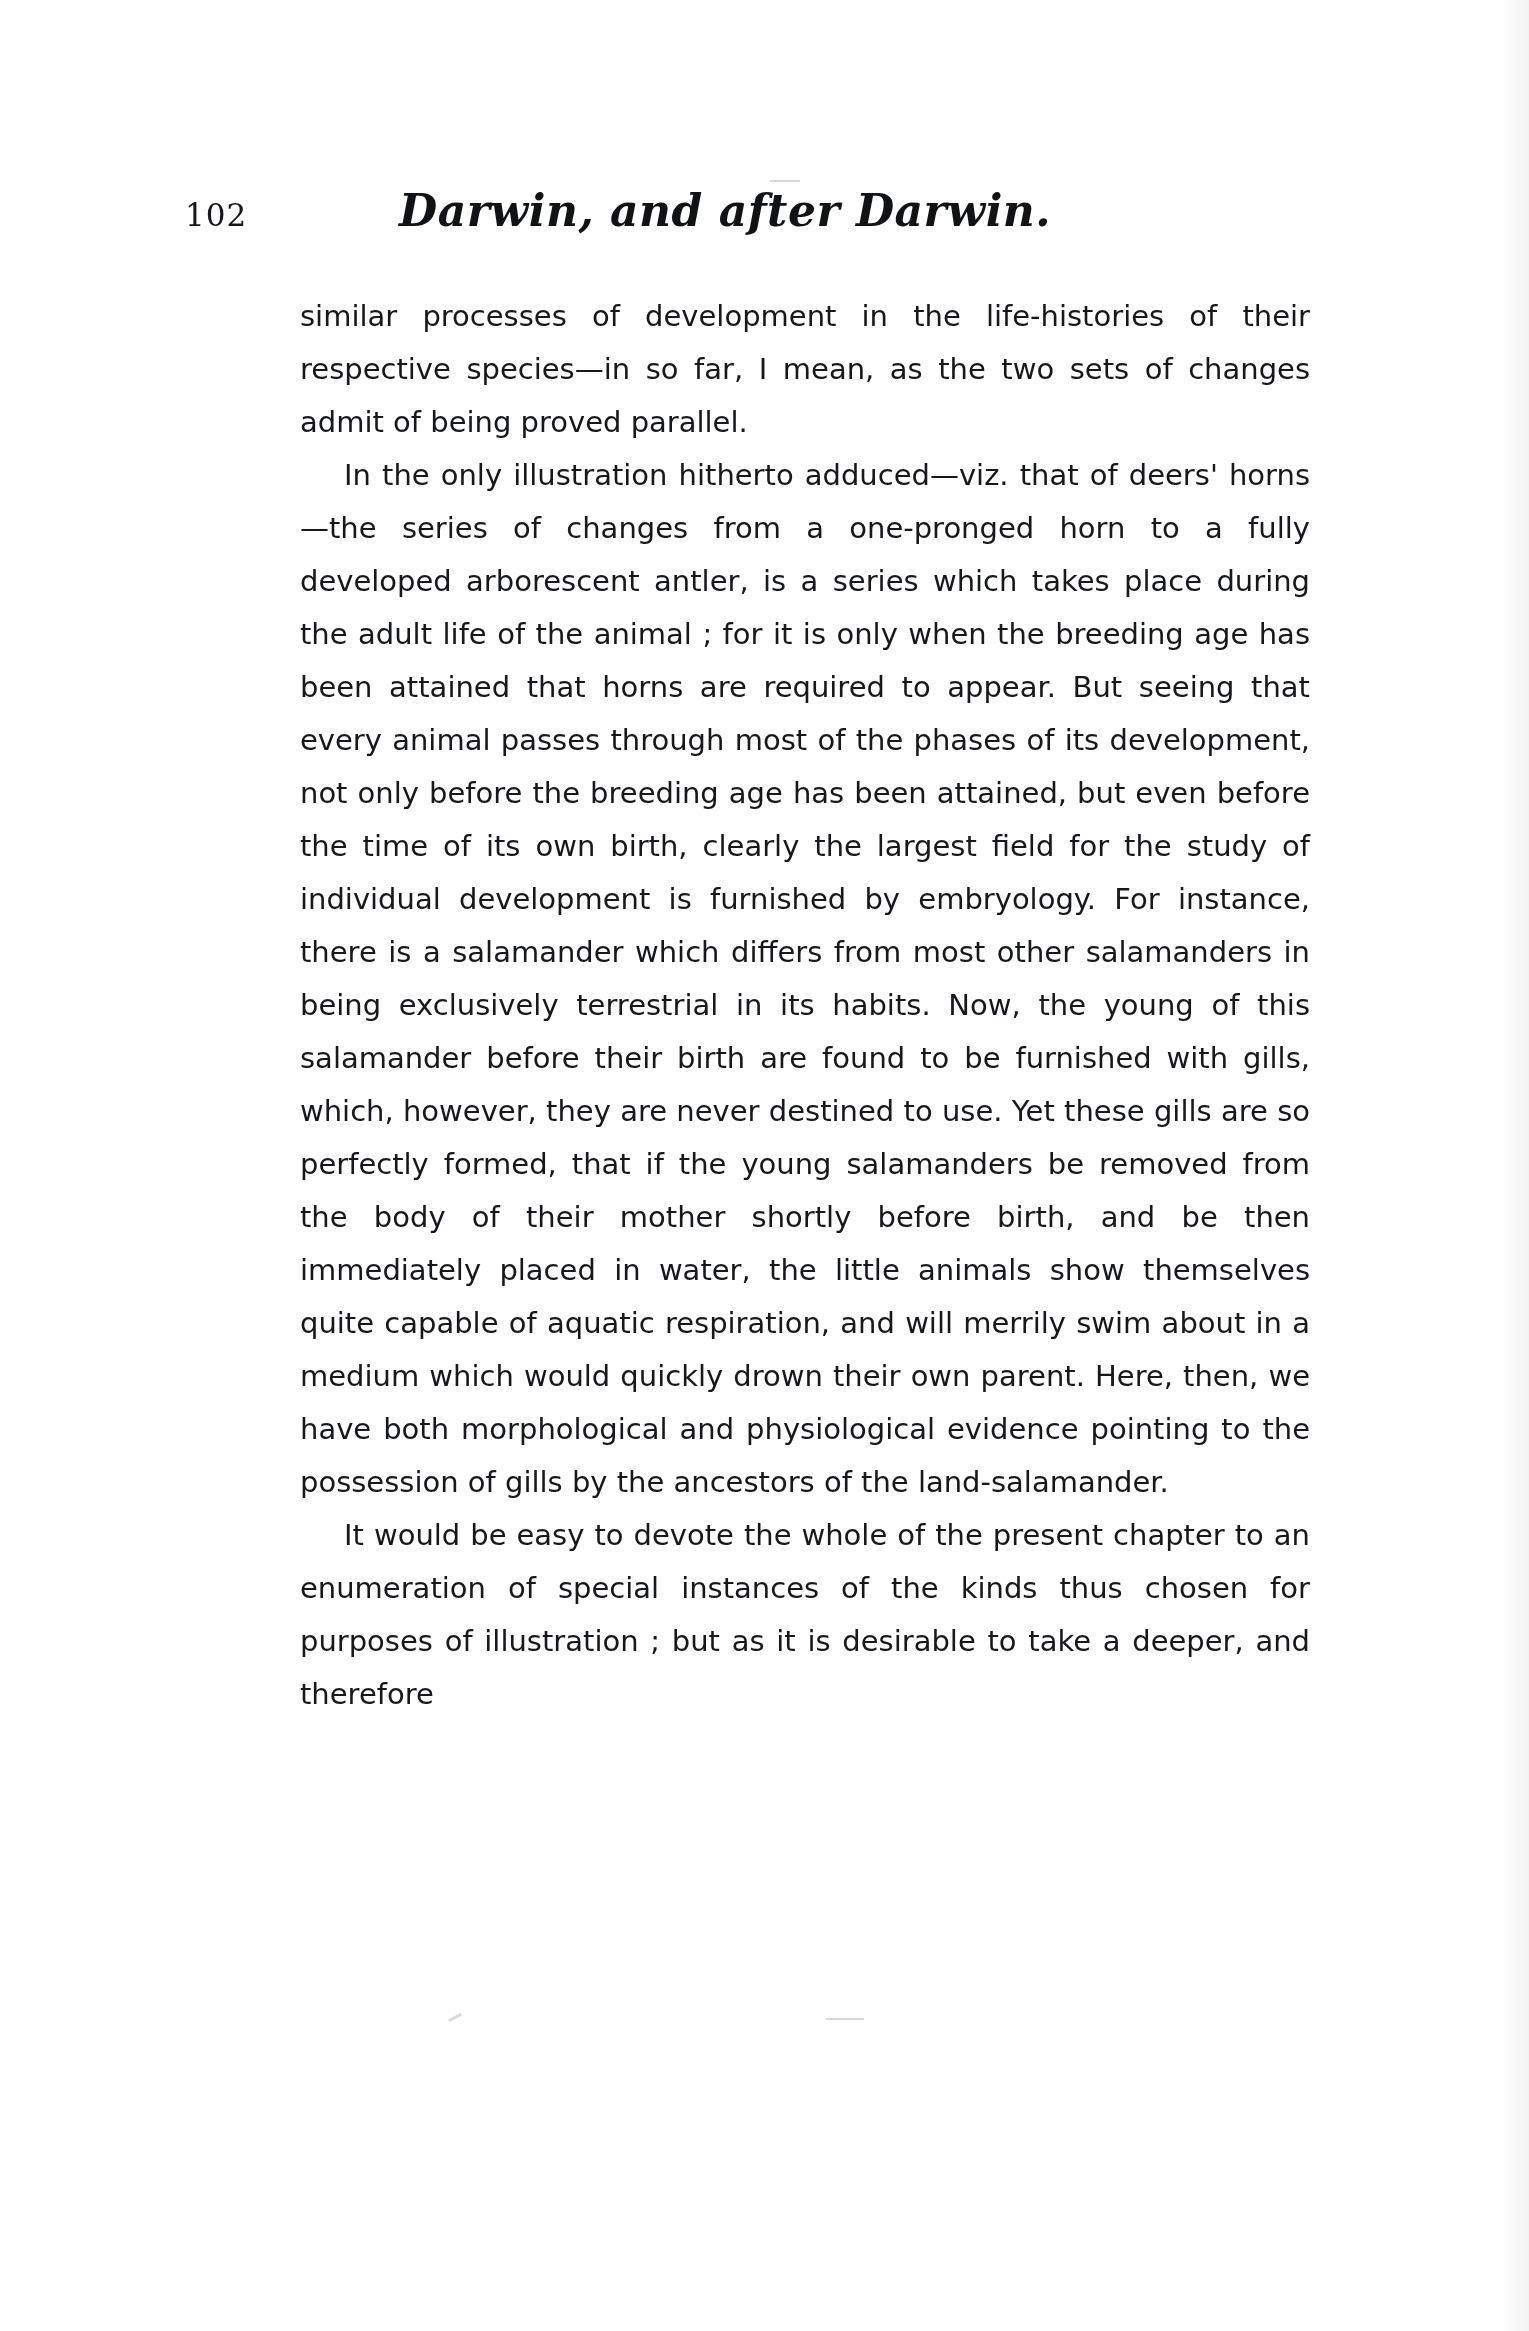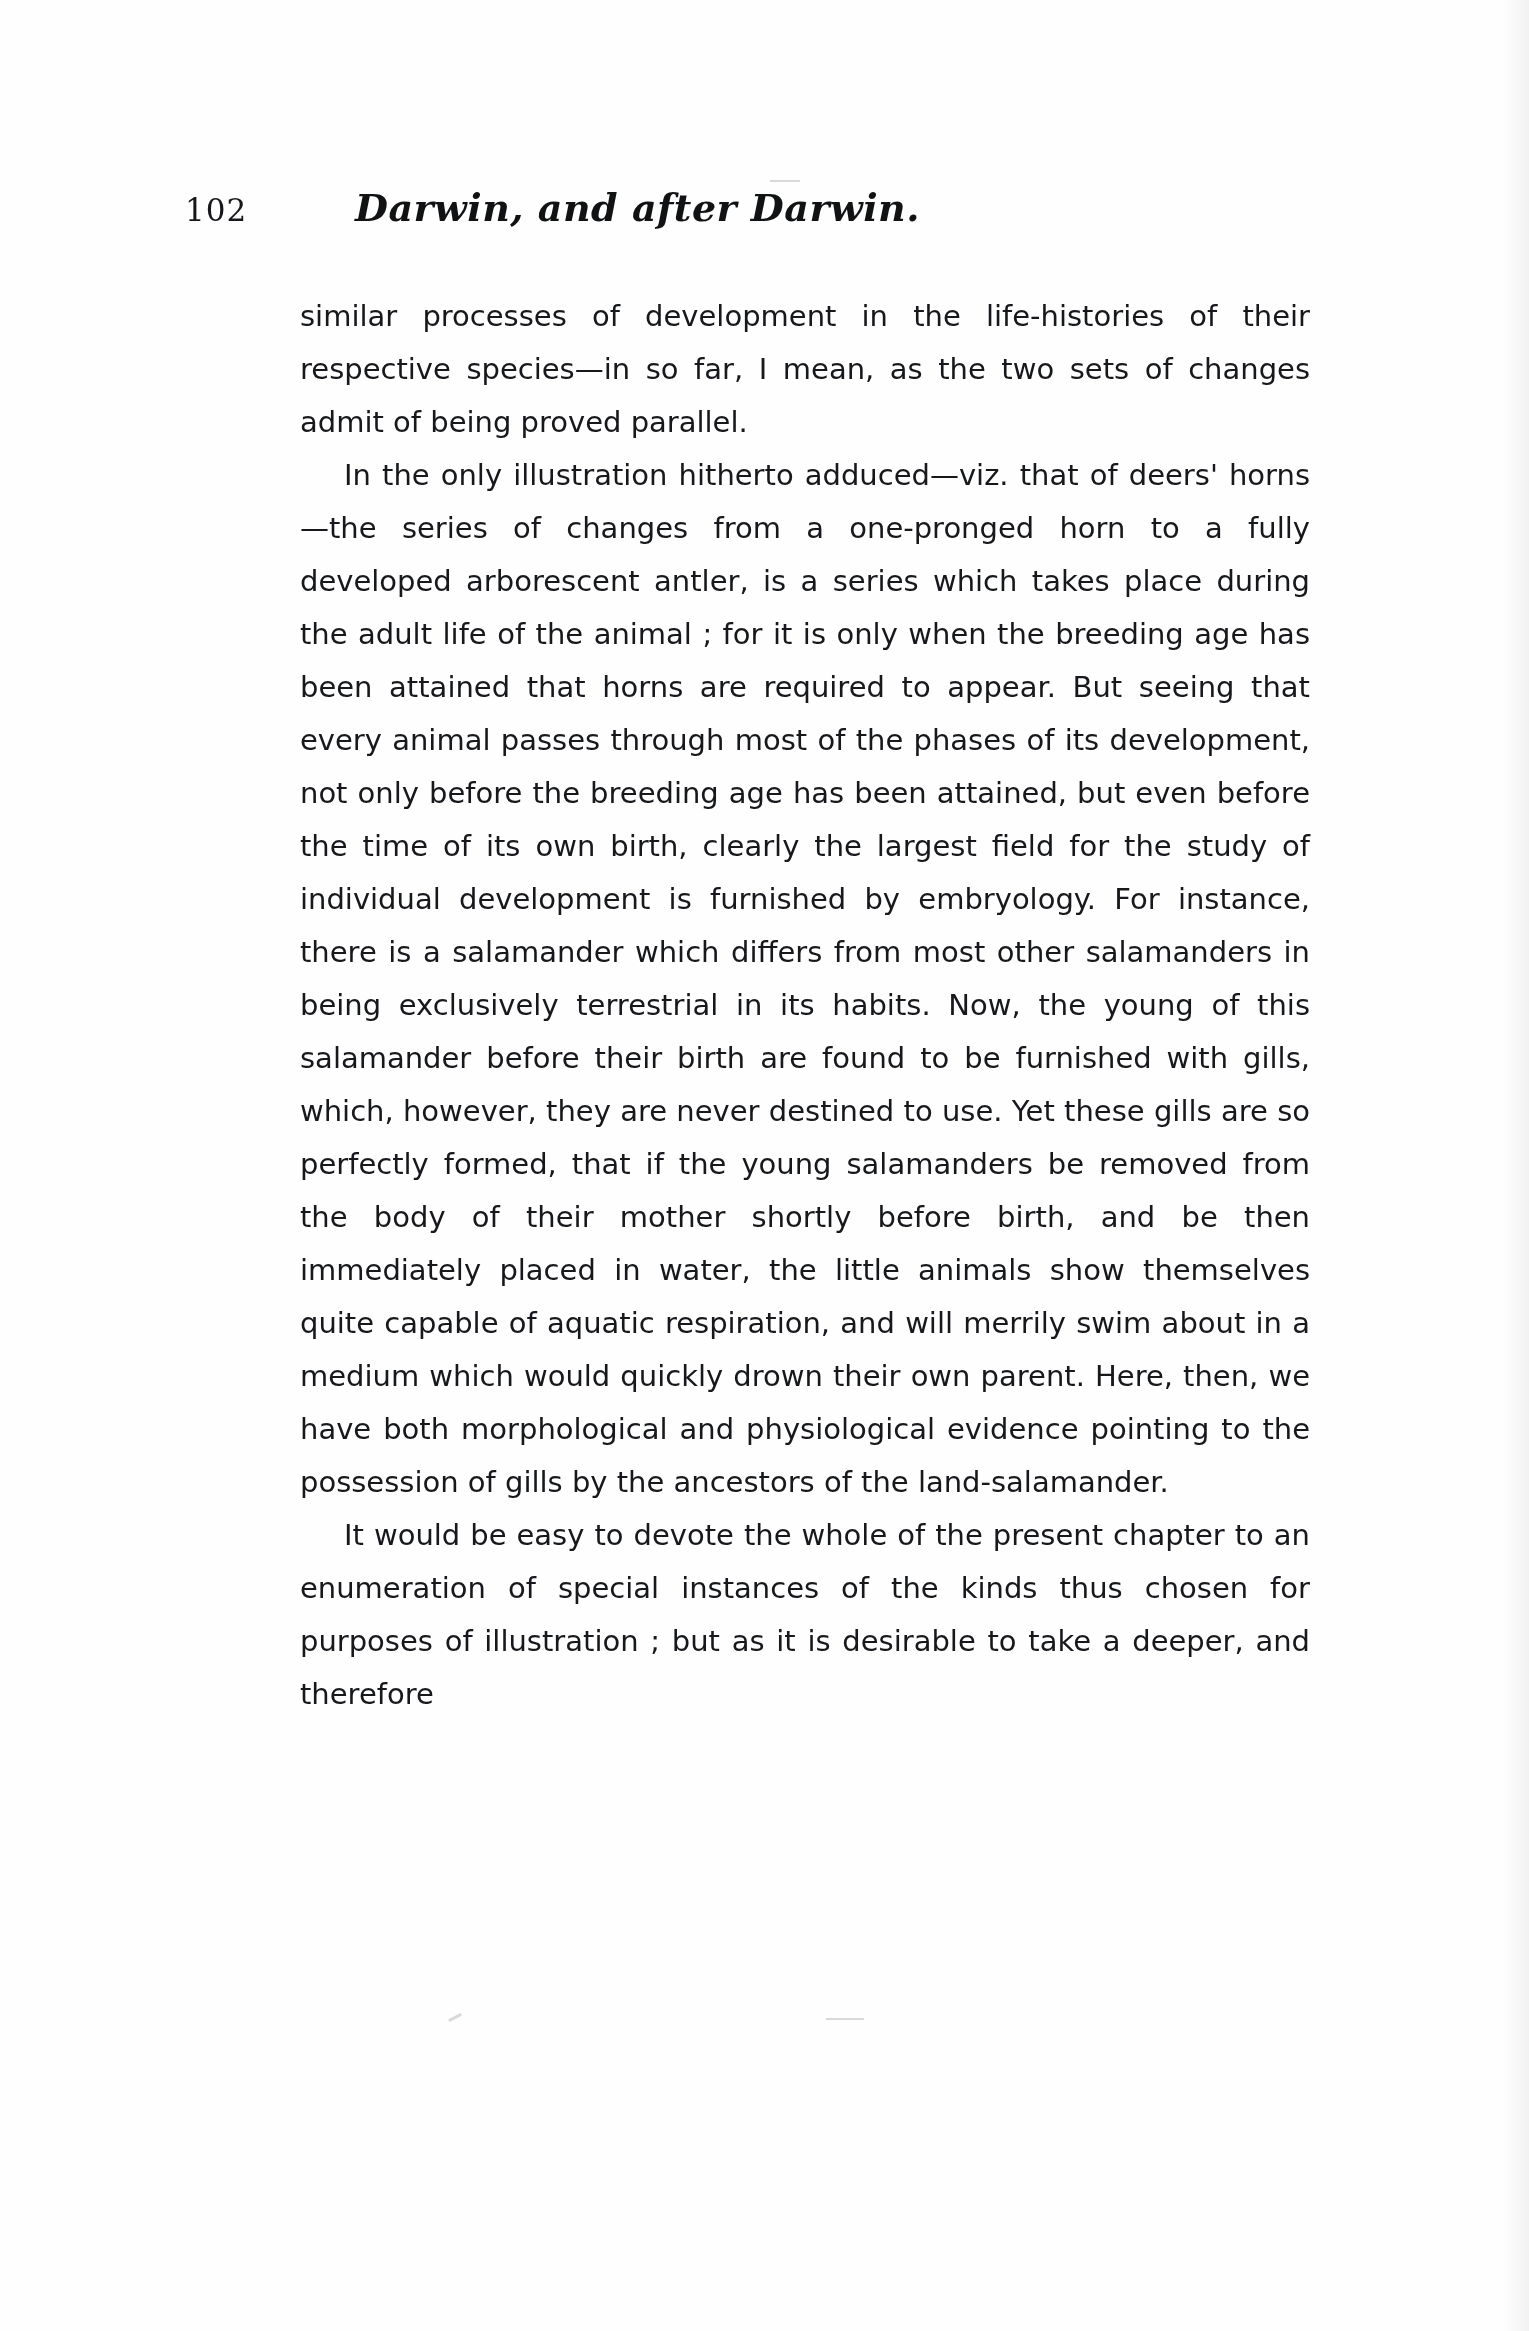--- a/index.html
+++ b/index.html
@@ -23,36 +23,37 @@
     background: #fefefe;
   }
   .header {
     position: absolute;
     left: 185px;
     top: 185px;
     width: 1160px;
     height: 60px;
     display: flex;
     align-items: baseline;
+    gap: 36px;
   }
   .folio {
     font-family: "DejaVu Serif", serif;
     font-size: 31px;
     letter-spacing: 1px;
     color: #15171a;
     width: 140px;
   }
   .running-title {
     font-family: "DejaVu Serif", serif;
     font-style: italic;
     font-weight: bold;
-    font-size: 38px;
+    font-size: 44px;
     color: #101214;
     letter-spacing: 0.5px;
-    margin-left: 30px;
+    margin-left: 38px;
     text-align: center;
   }
   .body-text {
     position: absolute;
     left: 300px;
     top: 290px;
     width: 1010px;
   }
   .para {
     margin: 0;

